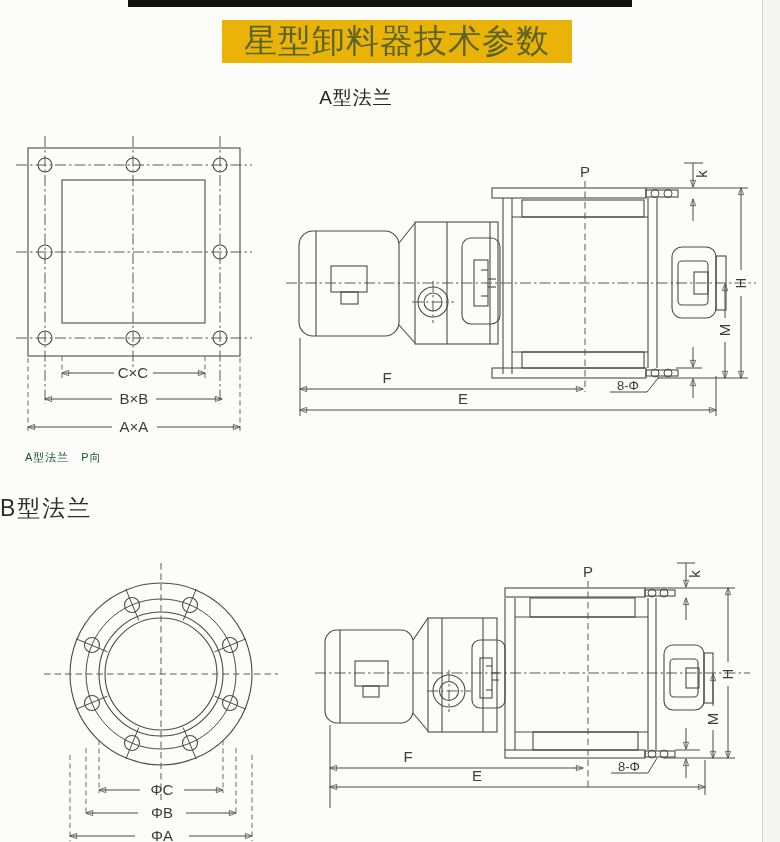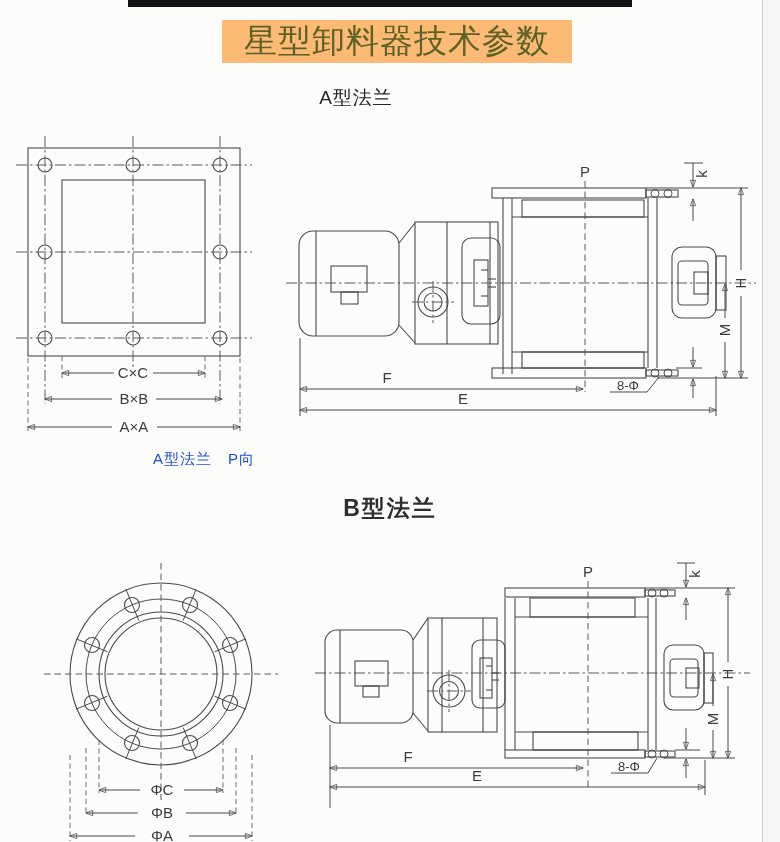--- a/index.html
+++ b/index.html
@@ -5,35 +5,35 @@
   html,body{margin:0;padding:0;}
   body{
     width:780px;height:842px;position:relative;overflow:hidden;
     background:#fcfcfa;
     font-family:"Liberation Sans","DejaVu Sans",sans-serif;
   }
   .top-rule{position:absolute;left:128px;top:0;width:504px;height:7px;background:#121212;}
   .side-strip{position:absolute;right:0;top:0;width:17px;height:842px;background:#f5f5f3;border-left:1px solid #cfcfce;}
   .main-title{
     position:absolute;left:222px;top:20px;width:350px;height:43px;
-    background:#fdba74;color:#5c6326;
+    background:#eab308;color:#5c6326;
     font-family:"Liberation Serif","DejaVu Serif",serif;
     font-size:33px;line-height:43px;text-align:center;letter-spacing:1px;white-space:nowrap;
   }
   .heading-a{
     position:absolute;left:0;top:85px;width:712px;text-align:center;
     color:#252525;font-size:19px;letter-spacing:1px;
   }
   .heading-b{
-    position:absolute;left:0;top:493px;width:780px;text-align:center;
-    color:#2e2e2e;font-size:23px;font-weight:700;letter-spacing:2px;
+    position:absolute;left:0;top:493px;width:780px;text-align:left;
+    color:#2e2e2e;font-size:23px;font-weight:400;letter-spacing:2px;
   }
   .caption-a{
-    position:absolute;left:25px;top:450px;width:230px;text-align:right;
-    color:#1d4ed8;font-size:15px;letter-spacing:1px;white-space:pre;
+    position:absolute;left:25px;top:450px;width:230px;text-align:left;
+    color:#14532d;font-size:11px;letter-spacing:1px;white-space:pre;
   }
   svg.draw{position:absolute;left:0;top:0;}
   svg.draw line,svg.draw rect,svg.draw circle,svg.draw path,svg.draw polyline{
     stroke:#4a4a4a;stroke-width:1.1;fill:none;
   }
   svg.draw .thin{stroke-width:1;}
   svg.draw .cl{stroke:#5a5a5a;stroke-dasharray:11 3 2.5 3;stroke-width:1;}
   svg.draw .dash{stroke:#5a5a5a;stroke-dasharray:6.5 4;stroke-width:1;}
   svg.draw .ext{stroke:#6a6a6a;stroke-dasharray:5 3.5;stroke-width:1;}
   svg.draw text{

